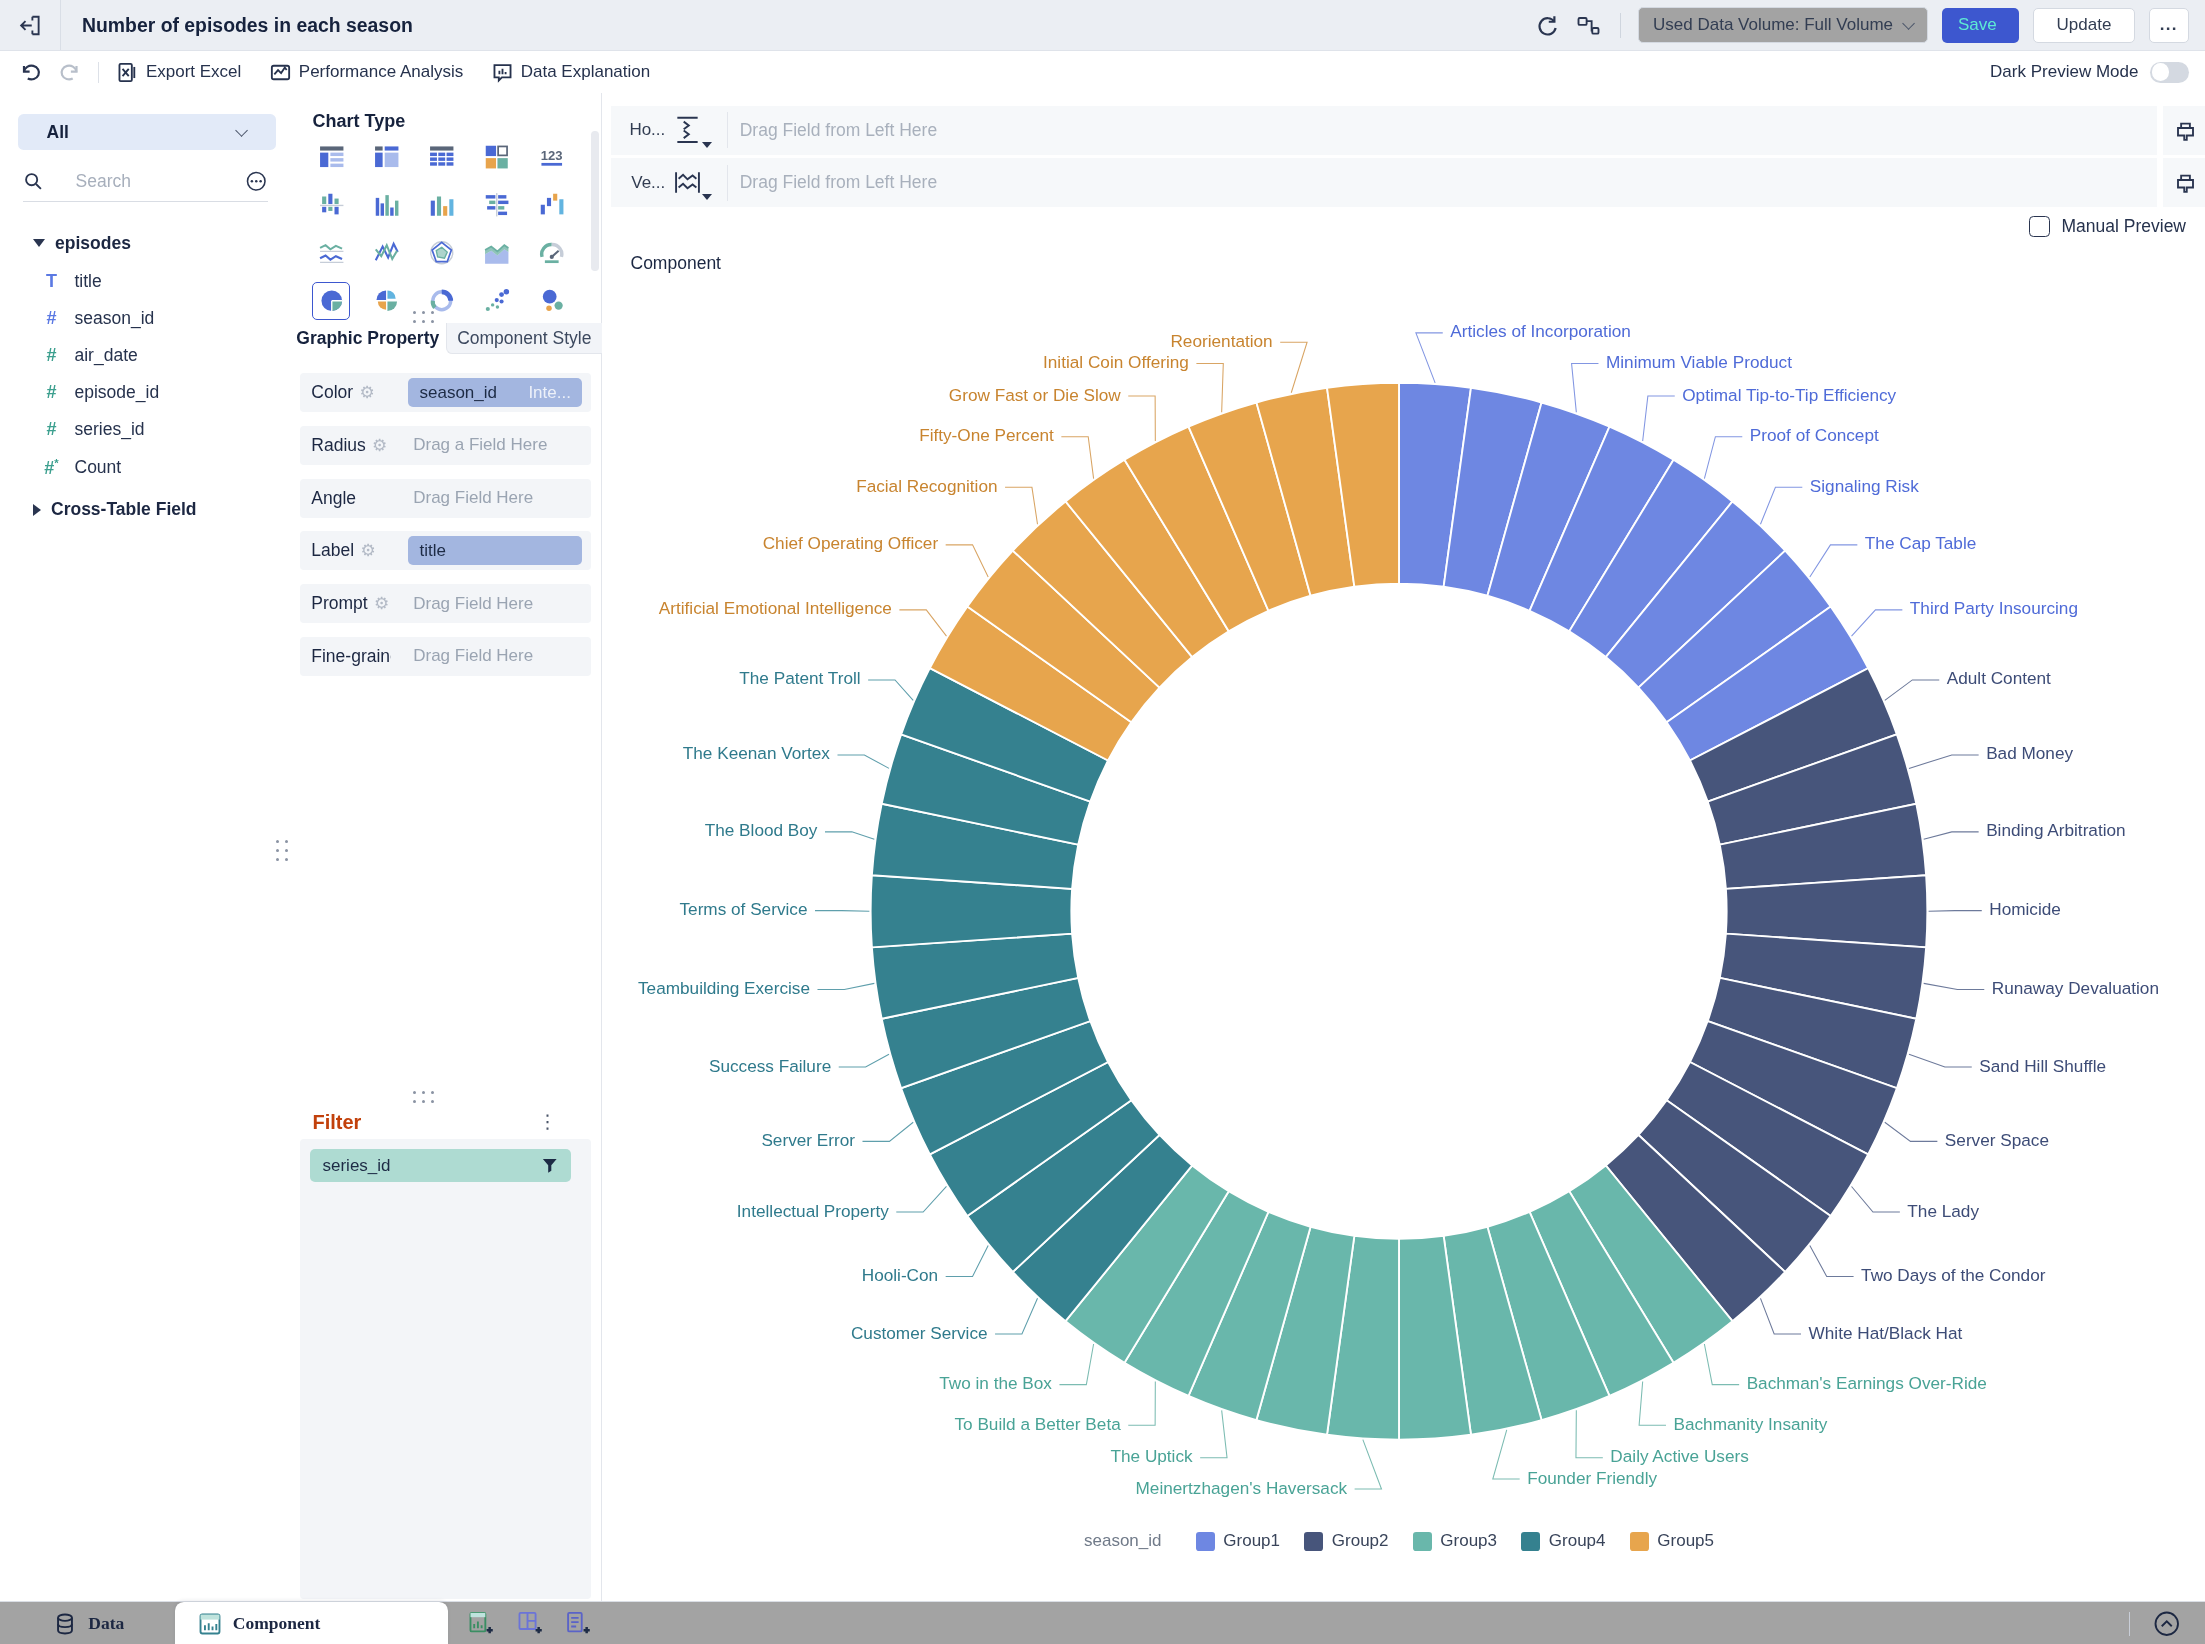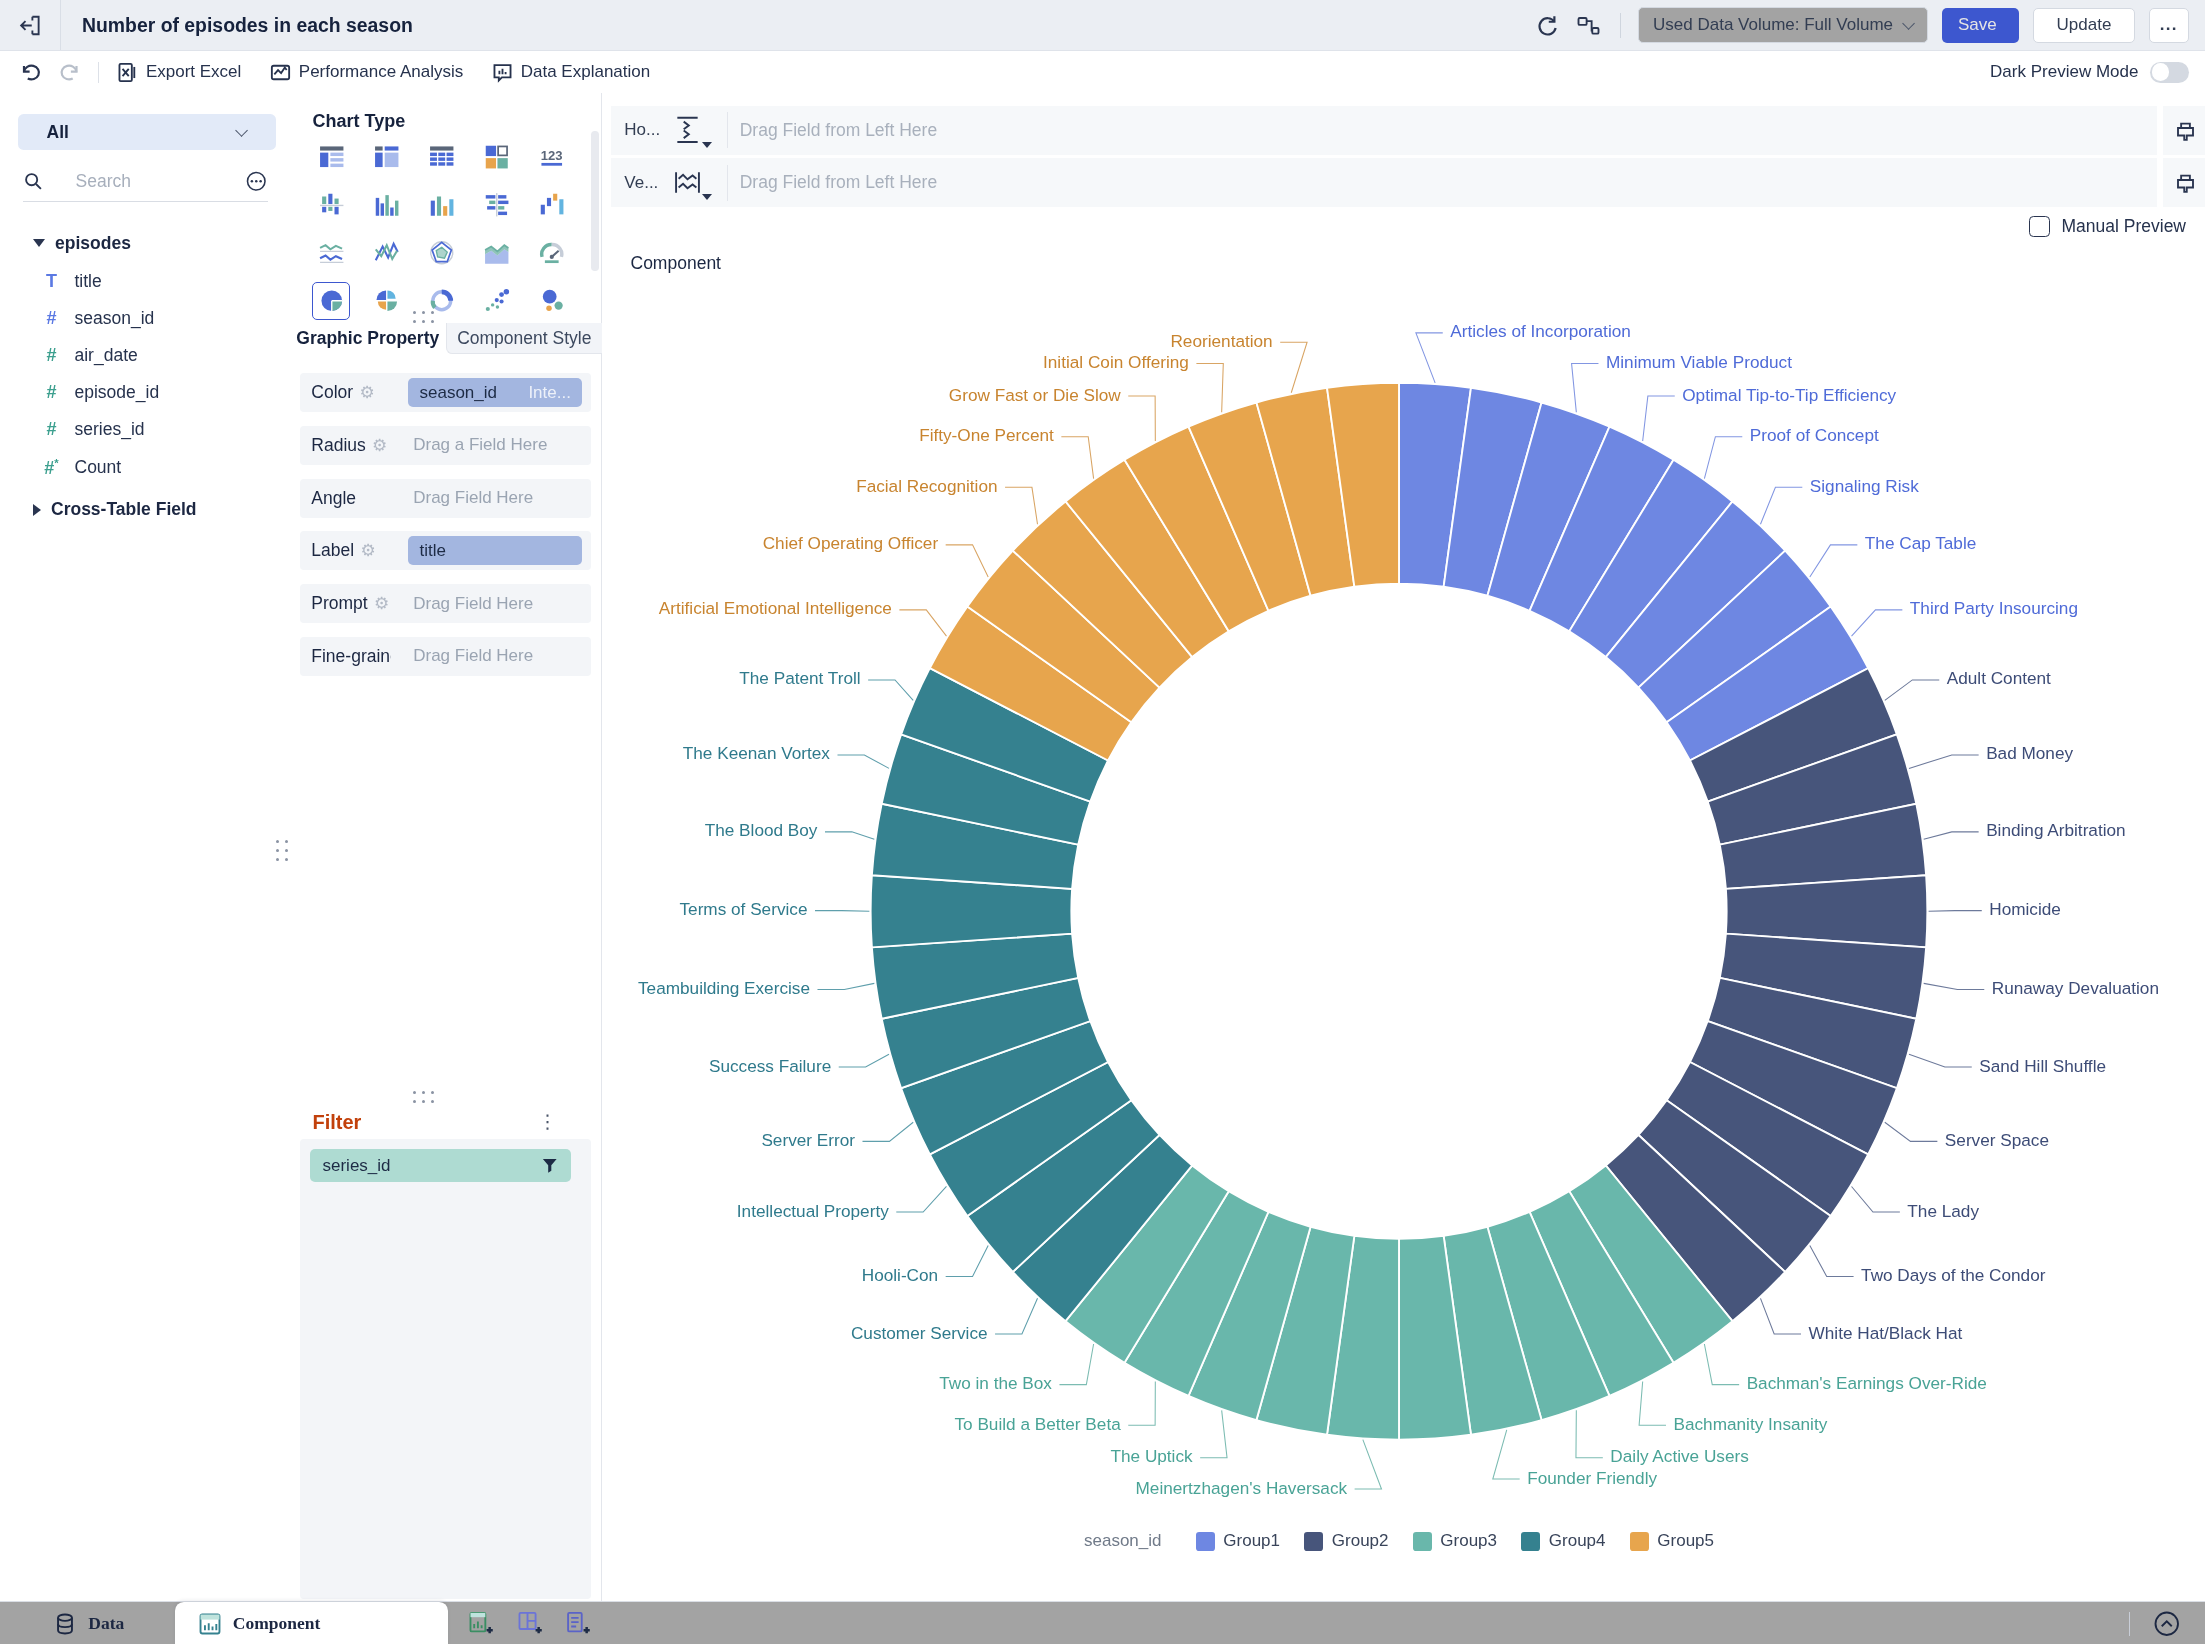--- a/index.html
+++ b/index.html
@@ -10,21 +10,21 @@
           border-bottom:0.6px solid #dfe3ea;display:flex;align-items:center;}
   .back-btn{width:60px;height:50px;display:flex;align-items:center;justify-content:center;border-right:0.6px solid #d9dee6;}
   .page-title{font-size:19.4px;font-weight:bold;color:#16223d;margin-left:21px;}
   .topbar-right{position:absolute;right:16.3px;top:0;height:50px;display:flex;align-items:center;gap:13.8px;}
   .tb-icon{width:27.5px;height:27.5px;display:flex;align-items:center;justify-content:center;}
   .tb-sep{width:0.6px;height:25px;background:#cfd5de;margin:0 3.8px;}
   .volume-select{height:34px;background:#a3a3a3;border:0.6px solid #d4d9e1;border-radius:5px;
        display:flex;align-items:center;padding:0 13.8px;gap:11.3px;font-size:17px;color:#323d52;}
   .btn{height:35px;border-radius:5px;display:flex;align-items:center;justify-content:center;
        font-size:17px;padding:0 22.5px;box-sizing:border-box;}
-  .btn-primary{background:#3d57cf;color:#e5e5e5;padding-left:16px;}
+  .btn-primary{background:#3d57cf;color:#5eead4;padding-left:16px;}
   .btn-plain{background:#fff;border:0.6px solid #d4d9e1;color:#323d52;}
   .btn-more{width:40px;padding:0;background:#fff;border:0.6px solid #d4d9e1;color:#323d52;font-weight:bold;letter-spacing:1.3px;}
   .chev{display:inline-block;width:8.1px;height:8.1px;border-right:1.9px solid #4a5569;border-bottom:1.9px solid #4a5569;
         transform:rotate(45deg);margin-top:-3.8px;}
   
   .toolbar{position:absolute;left:0;top:51px;width:2205px;height:42px;background:#fff;display:flex;align-items:center;}
   .tool-item{display:flex;align-items:center;gap:7.5px;font-size:17px;color:#26324d;margin-right:29px;}
   .undo-redo{display:flex;align-items:center;gap:17.5px;margin:0 16.3px 0 19px;}
   .toolbar .sep{width:0.6px;height:21px;background:#dde1e8;margin-right:19px;}
   .toolbar-right{position:absolute;right:16.3px;display:flex;align-items:center;gap:11.3px;font-size:17px;color:#26324d;}
@@ -68,21 +68,21 @@
         font-size:17px;color:#1d2b45;justify-content:space-between;}
   .pill .extra{color:#edf1f9;}
   .ph{font-size:17px;color:#9aa4b2;padding-left:5px;}
   .filter-head{position:absolute;left:22.5px;top:1018px;font-size:20px;font-weight:bold;color:#c2410c;}
   .kebab{position:absolute;right:44px;top:1017px;color:#4a5569;font-size:19px;letter-spacing:0;}
   .filter-body{position:absolute;left:10px;top:1046px;width:291px;height:460px;background:#f3f5f8;border-radius:3.8px;}
   .filter-pill{position:absolute;left:10px;top:10px;width:261px;height:33px;background:#aedbd2;border-radius:5px;
        display:flex;align-items:center;justify-content:space-between;padding:0 12.5px;box-sizing:border-box;
        font-size:17px;color:#1d2b45;}
   
-  .main{position:absolute;left:603px;top:93px;width:1602px;height:1509px;background:#fff;}
+  .main{position:absolute;left:603px;top:93px;width:1602px;height:1509px;background:#fff;text-align:right;}
   .shelf{position:absolute;left:7.5px;width:1546px;height:49px;background:#f6f8fa;display:flex;align-items:center;}
   .shelf-label{font-size:17px;color:#323d52;width:41px;margin-left:13.8px;}
   .shelf-axis{position:relative;width:45px;height:38px;display:flex;align-items:center;justify-content:center;}
   .shelf-caret{width:0;height:0;border-left:5px solid transparent;border-right:5px solid transparent;border-top:6.9px solid #2a3550;
        position:absolute;right:-1.3px;bottom:1.3px;}
   .shelf-sep{width:0.6px;height:36px;background:#e3e6ec;margin:0 12.5px 0 16.3px;}
   .shelf-ph{font-size:17.5px;color:#a8b0bc;}
   .brush-cell{position:absolute;width:44px;height:49px;left:1560px;background:#f6f8fa;display:flex;align-items:center;justify-content:center;}
   .manual{position:absolute;right:19px;top:123px;display:flex;align-items:center;gap:11.3px;font-size:17.5px;color:#26324d;}
   .checkbox{width:19.4px;height:19.4px;border:1.9px solid #2a3550;border-radius:4.4px;background:#fff;}

